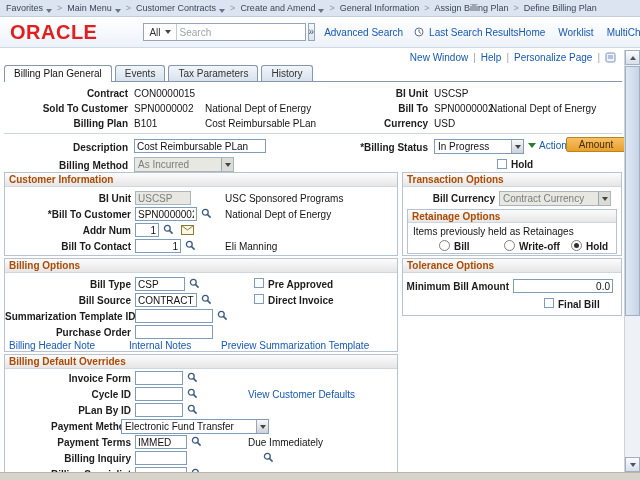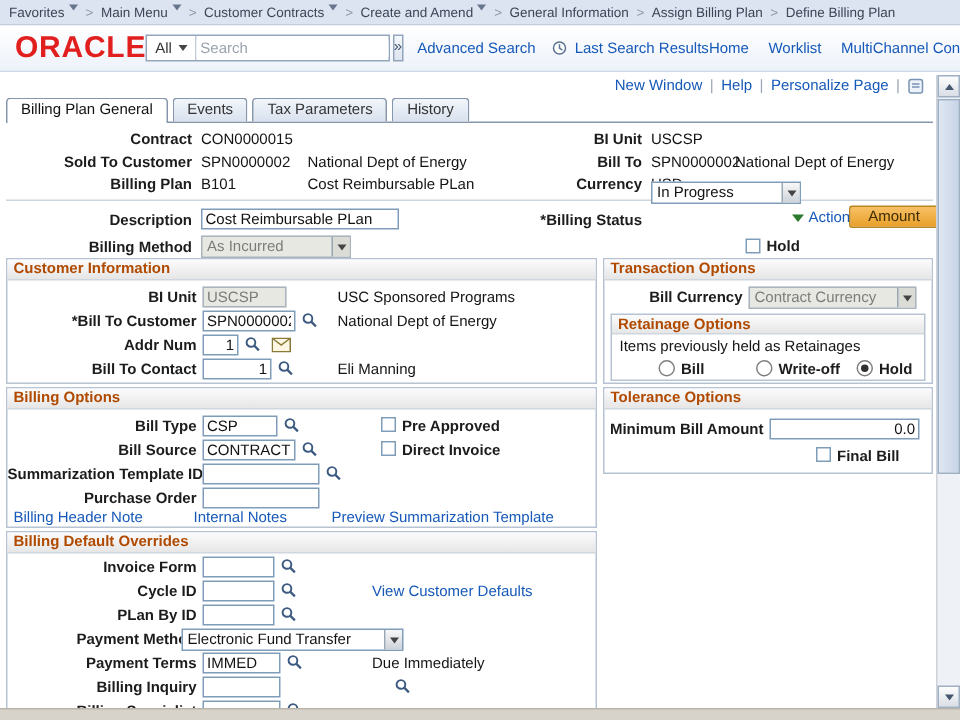--- a/index.html
+++ b/index.html
@@ -5,29 +5,29 @@
   * { box-sizing: border-box; margin: 0; padding: 0; }
   html,body { background:#888; }
   #screen {
     position: relative; width: 640px; height: 480px; overflow: hidden;
     background: #fff; font-family: "Liberation Sans", sans-serif; font-size: 10px; color:#141414;
   }
   
   .bc { position:absolute; left:0; top:0; right:0; height:17px; background:#dde4f1;
         border-bottom:1px solid #c3cbdd; display:flex; align-items:center; padding:0 6px;
         font-size:9px; color:#3c4656; gap:5px; white-space:nowrap; }
-  .bci { display:flex; align-items:flex-start; gap:3px; cursor:pointer; }
+  .bci { display:flex; align-items:flex-end; gap:3px; cursor:pointer; }
   .bcc { width:0; height:0; border-left:3px solid transparent; border-right:3px solid transparent; border-top:4px solid #67758d; }
   .bcs { color:#8b97a8; }
   
   .hdr { position:absolute; left:0; top:17px; right:0; height:31px;
          background:linear-gradient(#ffffff,#edf2fa); border-bottom:1px solid #cfd9e8;
          display:flex; align-items:center; }
   .logo { margin-left:10px; font-size:20px; font-weight:bold; color:#e21f1f; letter-spacing:.5px; }
-  .searchwrap { display:flex; align-items:center; border:1px solid #93a5bb; background:#fff; height:18px; }
+  .searchwrap { margin-left:46px; display:flex; align-items:center; border:1px solid #93a5bb; background:#fff; height:18px; }
   .scope { display:flex; align-items:center; gap:4px; padding:0 5px; border-right:1px solid #c2ccd8; height:100%; cursor:pointer; color:#333; }
   .si { border:none; outline:none; width:128px; font:10px "Liberation Sans",sans-serif; padding:0 3px; color:#333; }
   .si::placeholder { color:#9aa3ae; }
   .gobtn { margin-left:2px; width:16px; height:18px; border:1px solid #93a5bb;
            background:linear-gradient(#f5f8fc,#dce4ef); color:#44566e; text-align:center;
            line-height:16px; cursor:pointer; }
   .lnk { color:#1659b8; text-decoration:none; cursor:pointer; white-space:nowrap; }
   .hlinks { display:flex; align-items:center; gap:5px; margin-left:9px; }
   .hnav { margin-left:auto; margin-right:16px; display:flex; gap:13px; align-items:center; }
   
@@ -184,21 +184,21 @@
   <span class="val" style="left:134px;top:118px">B101</span>
   <span class="val" style="left:205px;top:118px">Cost Reimbursable PLan</span>
   <span class="lab" style="left:330px;top:118px;width:98px">Currency</span>
   <span class="val" style="left:434px;top:118px">USD</span>
 
   <div class="rule" style="left:4px;top:133px;width:618px"></div>
 
   <span class="lab" style="left:0;top:142px;width:128px">Description</span>
   <input class="inp" style="left: 134px; top: 139px; width: 132px;" value="Cost Reimbursable PLan">
   <span class="lab" style="left:300px;top:142px;width:128px">*Billing Status</span>
-  <div class="sel" style="left:434px;top:121px;width:100px">
+  <div class="sel" style="left:434px;top:139px;width:90px">
     <span class="st">In Progress</span>
     <span class="sc">
         <span class="t3"></span>
       </span>
   </div>
   <span class="actions" style="left:528px;top:140px">
     <span class="trig"></span>
     <a class="lnk">Actions</a>
   </span>
   <div class="cancelbtn" style="left:566px;top:137px;width:60px;height:15px">Amount</div>

